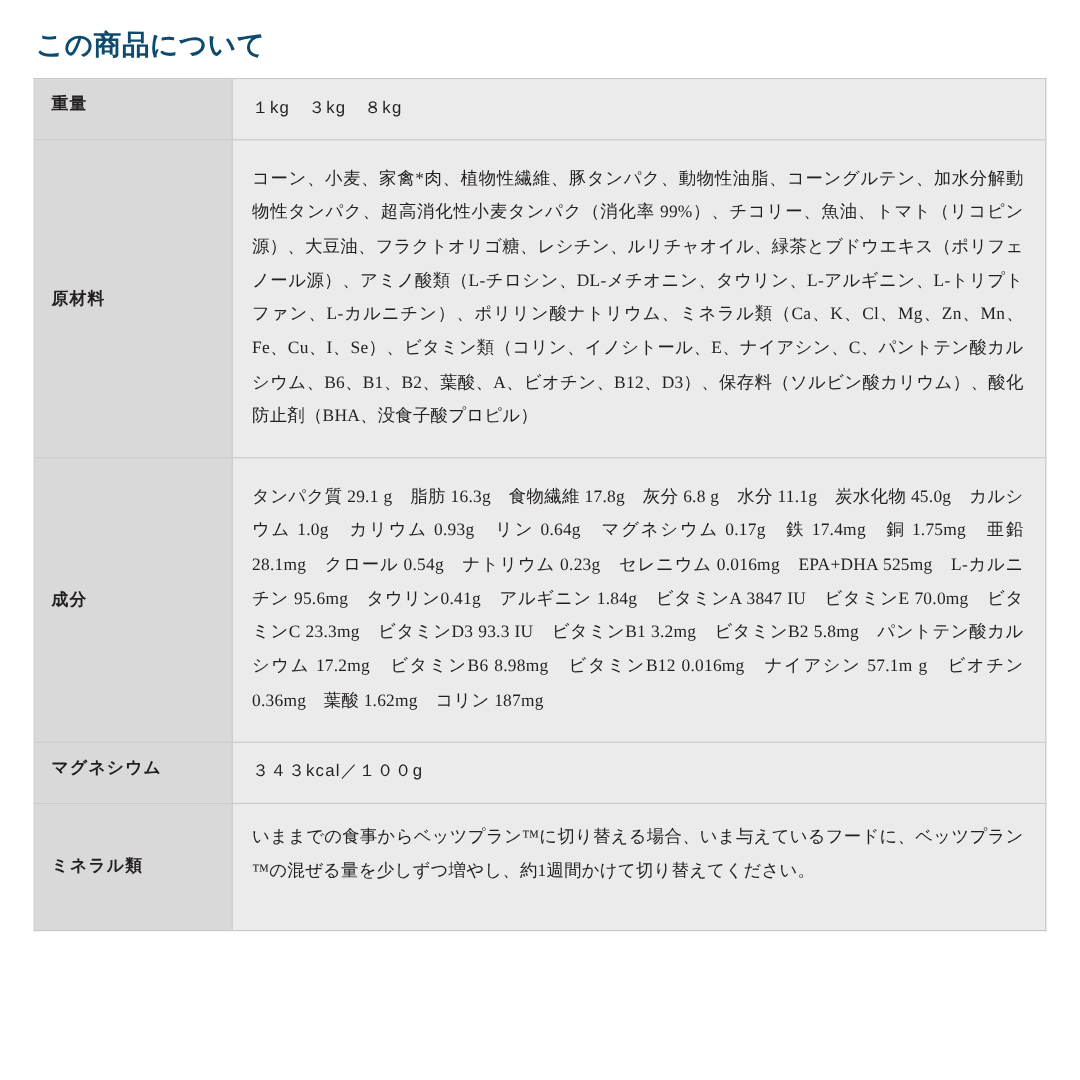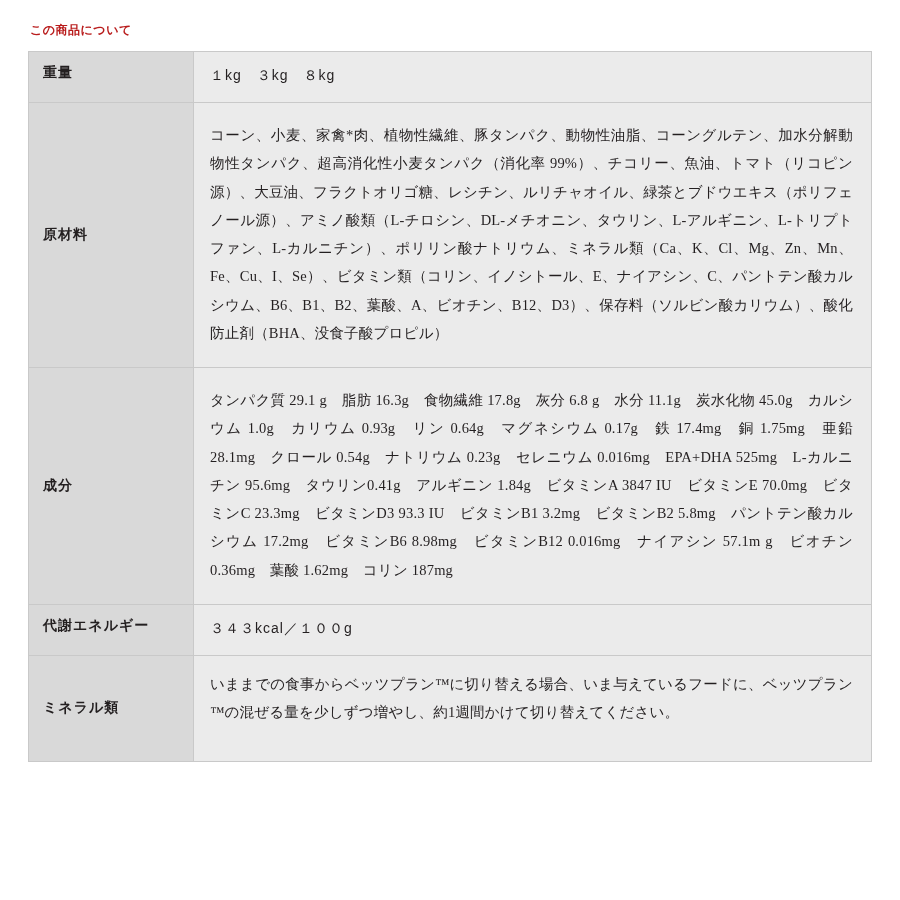--- a/index.html
+++ b/index.html
@@ -15,22 +15,22 @@
     overflow: hidden;
   }
   .page {
     width: 900px;
     height: 900px;
     box-sizing: border-box;
     padding: 22px 28px 0 28px;
     position: relative;
   }
   .page-title {
-    color: #b91c1c;
-    font-size: 12px;
+    color: #0c4a6e;
+    font-size: 23px;
     font-weight: bold;
     letter-spacing: 0.5px;
     margin: 0 0 12px 2px;
     font-family: "Liberation Sans", "DejaVu Sans", sans-serif;
   }
   table.spec {
     border-collapse: collapse;
     width: 844px;
     table-layout: fixed;
     border: 1px solid #c9c9c9;
@@ -104,21 +104,21 @@
       </tr>
       <tr class="row-ingredients">
         <th class="label">原材料</th>
         <td class="value">コーン、小麦、家禽*肉、植物性繊維、豚タンパク、動物性油脂、コーングルテン、加水分解動物性タンパク、超高消化性小麦タンパク（消化率 99%）、チコリー、魚油、トマト（リコピン源）、大豆油、フラクトオリゴ糖、レシチン、ルリチャオイル、緑茶とブドウエキス（ポリフェノール源）、アミノ酸類（L-チロシン、DL-メチオニン、タウリン、L-アルギニン、L-トリプトファン、L-カルニチン）、ポリリン酸ナトリウム、ミネラル類（Ca、K、Cl、Mg、Zn、Mn、Fe、Cu、I、Se）、ビタミン類（コリン、イノシトール、E、ナイアシン、C、パントテン酸カルシウム、B6、B1、B2、葉酸、A、ビオチン、B12、D3）、保存料（ソルビン酸カリウム）、酸化防止剤（BHA、没食子酸プロピル）</td>
       </tr>
       <tr class="row-composition">
         <th class="label">成分</th>
         <td class="value">タンパク質 29.1 g　脂肪 16.3g　食物繊維 17.8g　灰分 6.8 g　水分 11.1g　炭水化物 45.0g　カルシウム 1.0g　カリウム 0.93g　リン 0.64g　マグネシウム 0.17g　鉄 17.4mg　銅 1.75mg　亜鉛 28.1mg　クロール 0.54g　ナトリウム 0.23g　セレニウム 0.016mg　EPA+DHA 525mg　L-カルニチン 95.6mg　タウリン0.41g　アルギニン 1.84g　ビタミンA 3847 IU　ビタミンE 70.0mg　ビタミンC 23.3mg　ビタミンD3 93.3 IU　ビタミンB1 3.2mg　ビタミンB2 5.8mg　パントテン酸カルシウム 17.2mg　ビタミンB6 8.98mg　ビタミンB12 0.016mg　ナイアシン 57.1m g　ビオチン 0.36mg　葉酸 1.62mg　コリン 187mg</td>
       </tr>
       <tr class="row-energy">
-        <th class="label">代謝エネルギー</th>
+        <th class="label">マグネシウム</th>
         <td class="value mono-ish">３４３kcal／１００g</td>
       </tr>
       <tr class="row-usage">
         <th class="label">ミネラル類</th>
         <td class="value">いままでの食事からベッツプラン™に切り替える場合、いま与えているフードに、ベッツプラン™の混ぜる量を少しずつ増やし、約1週間かけて切り替えてください。</td>
       </tr>
     </tbody>
   </table>
 </div>
 

